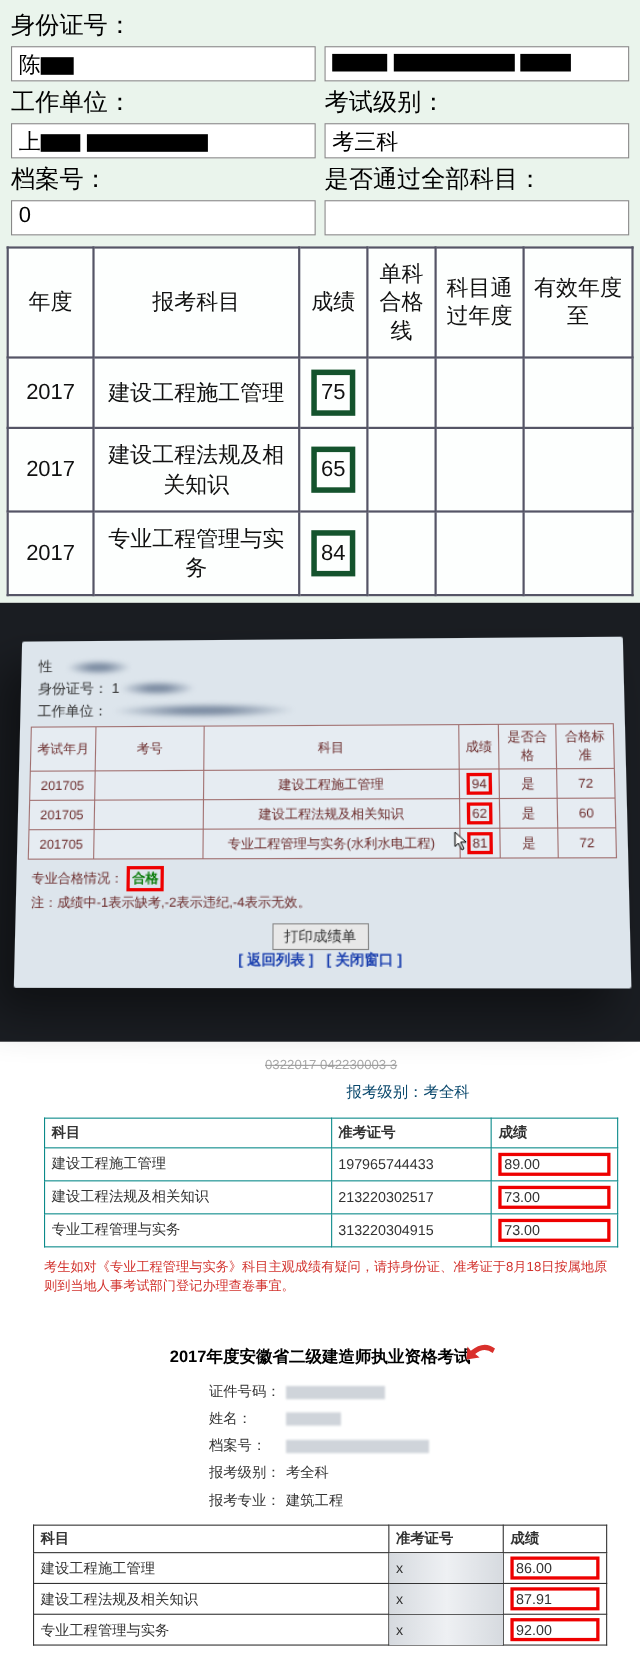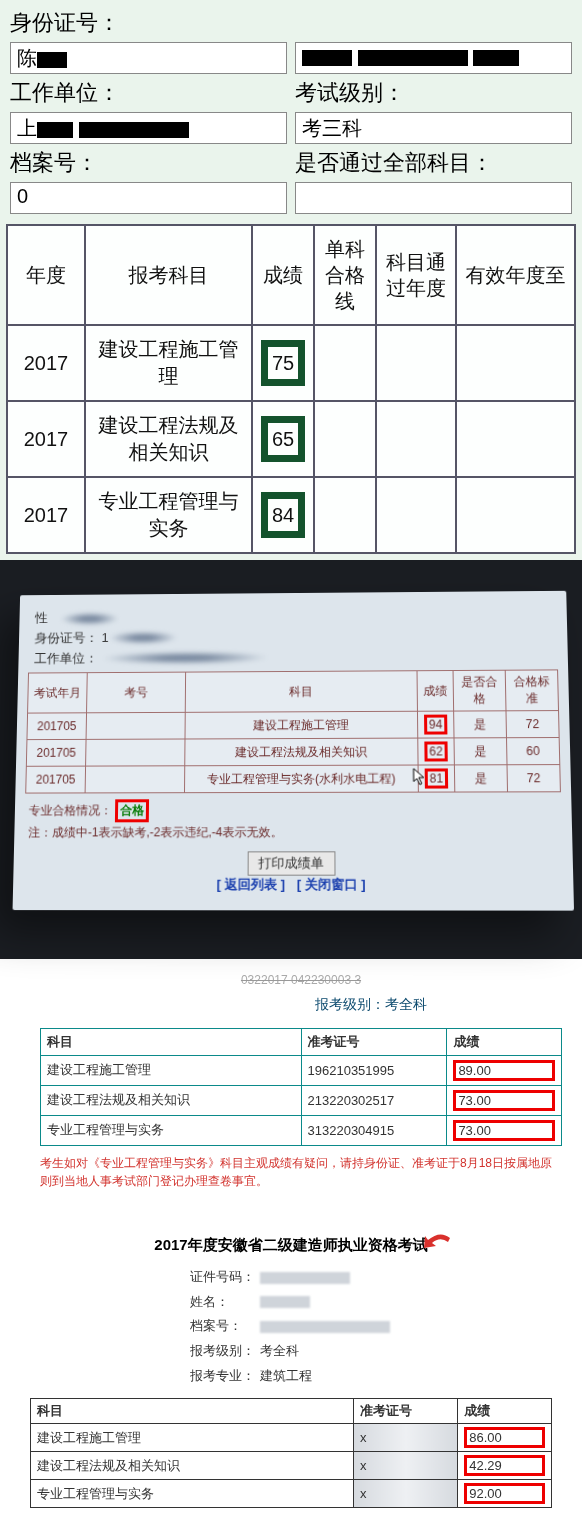--- a/index.html
+++ b/index.html
@@ -8,21 +8,21 @@
   
   .s1 { background: #eaf4ec; padding: 6px; }
   .form-row { display: flex; }
   .form-cell { flex: 1; padding: 2px 4px; }
   .form-label { font-size: 22px; color: #000; }
   .form-input { background: #fff; border: 1px solid #888; height: 32px; font-size: 20px; padding: 2px 6px; position: relative; }
   .redact { display: inline-block; background: #000; height: 16px; vertical-align: middle; }
   .s1-table { width: 100%; border-collapse: collapse; margin-top: 8px; background: #fdfffe; }
   .s1-table th, .s1-table td { border: 2px solid #556; text-align: center; padding: 10px 4px; font-size: 20px; font-weight: normal; color: #111; }
   .s1-table th { font-size: 20px; line-height: 1.3; }
-  .hlbox { border: 7px solid #14532d; display: inline-block; padding: 6px 4px; line-height:1; }
+  .hlbox { border: 5px solid #14532d; display: inline-block; padding: 6px 4px; line-height:1; }
   .col-score { position: relative; }
   
   
   .s2 { background: #1a1d22; padding: 30px 14px 50px 14px; position: relative; }
   .s2-inner { background: #dde5ec; border-radius: 2px; padding: 10px; transform: perspective(1200px) rotateX(6deg) rotateY(-2deg); box-shadow: -18px 22px 40px rgba(0,0,0,0.45); }
   .s2-top { font-size: 13px; color: #333; line-height: 1.6; padding: 4px 6px; }
   .s2-top .smudge { display:inline-block; width:120px; height:14px; background: radial-gradient(#7a8aa0 20%, transparent 70%); filter: blur(2px); vertical-align:middle;}
   .s2-table { width: 100%; border-collapse: collapse; font-size: 12px; }
   .s2-table th, .s2-table td { border: 1px solid #a06e6e; padding: 3px 4px; text-align: center; color: #6a2a2a; background: #e6ecf2; }
   .s2-table th { font-weight: normal; }
@@ -95,21 +95,21 @@
       </div>
     <div class="form-cell">
         <div class="form-input"></div>
       </div>
   </div>
 
   <table class="s1-table">
     <tbody>
         <tr>
       <th style="width:78px">年度</th>
-      <th style="width:167px">报考科目</th>
+      <th style="width:187px">报考科目</th>
       <th style="width:62px">成绩</th>
       <th style="width:62px">单科合格线</th>
       <th style="width:80px">科目通过年度</th>
       <th>有效年度至</th>
     </tr>
     <tr>
       <td>2017</td>
       <td>建设工程施工管理</td>
       <td class="col-score" rowspan="1"><span class="hlbox">75</span></td>
       <td></td>
@@ -202,21 +202,21 @@
   </div>
   <table class="s3-table">
     <tbody>
         <tr>
       <th style="width:50%">科目</th>
       <th style="width:28%">准考证号</th>
       <th>成绩</th>
     </tr>
     <tr>
       <td>建设工程施工管理</td>
-      <td>196210351995</td>
+      <td>197965744433</td>
       <td>
             <span class="s3-hl">89.00</span>
           </td>
     </tr>
     <tr>
       <td>建设工程法规及相关知识</td>
       <td>213220302517</td>
       <td>
             <span class="s3-hl">73.00</span>
           </td>
@@ -258,21 +258,21 @@
       <td>建设工程施工管理</td>
       <td class="blur-cell">x</td>
       <td>
             <span class="s4-hl">86.00</span>
           </td>
     </tr>
     <tr>
       <td>建设工程法规及相关知识</td>
       <td class="blur-cell">x</td>
       <td>
-            <span class="s4-hl">42.29</span>
+            <span class="s4-hl">87.91</span>
           </td>
     </tr>
     <tr>
       <td>专业工程管理与实务</td>
       <td class="blur-cell">x</td>
       <td>
             <span class="s4-hl">92.00</span>
           </td>
     </tr>
   </tbody>

